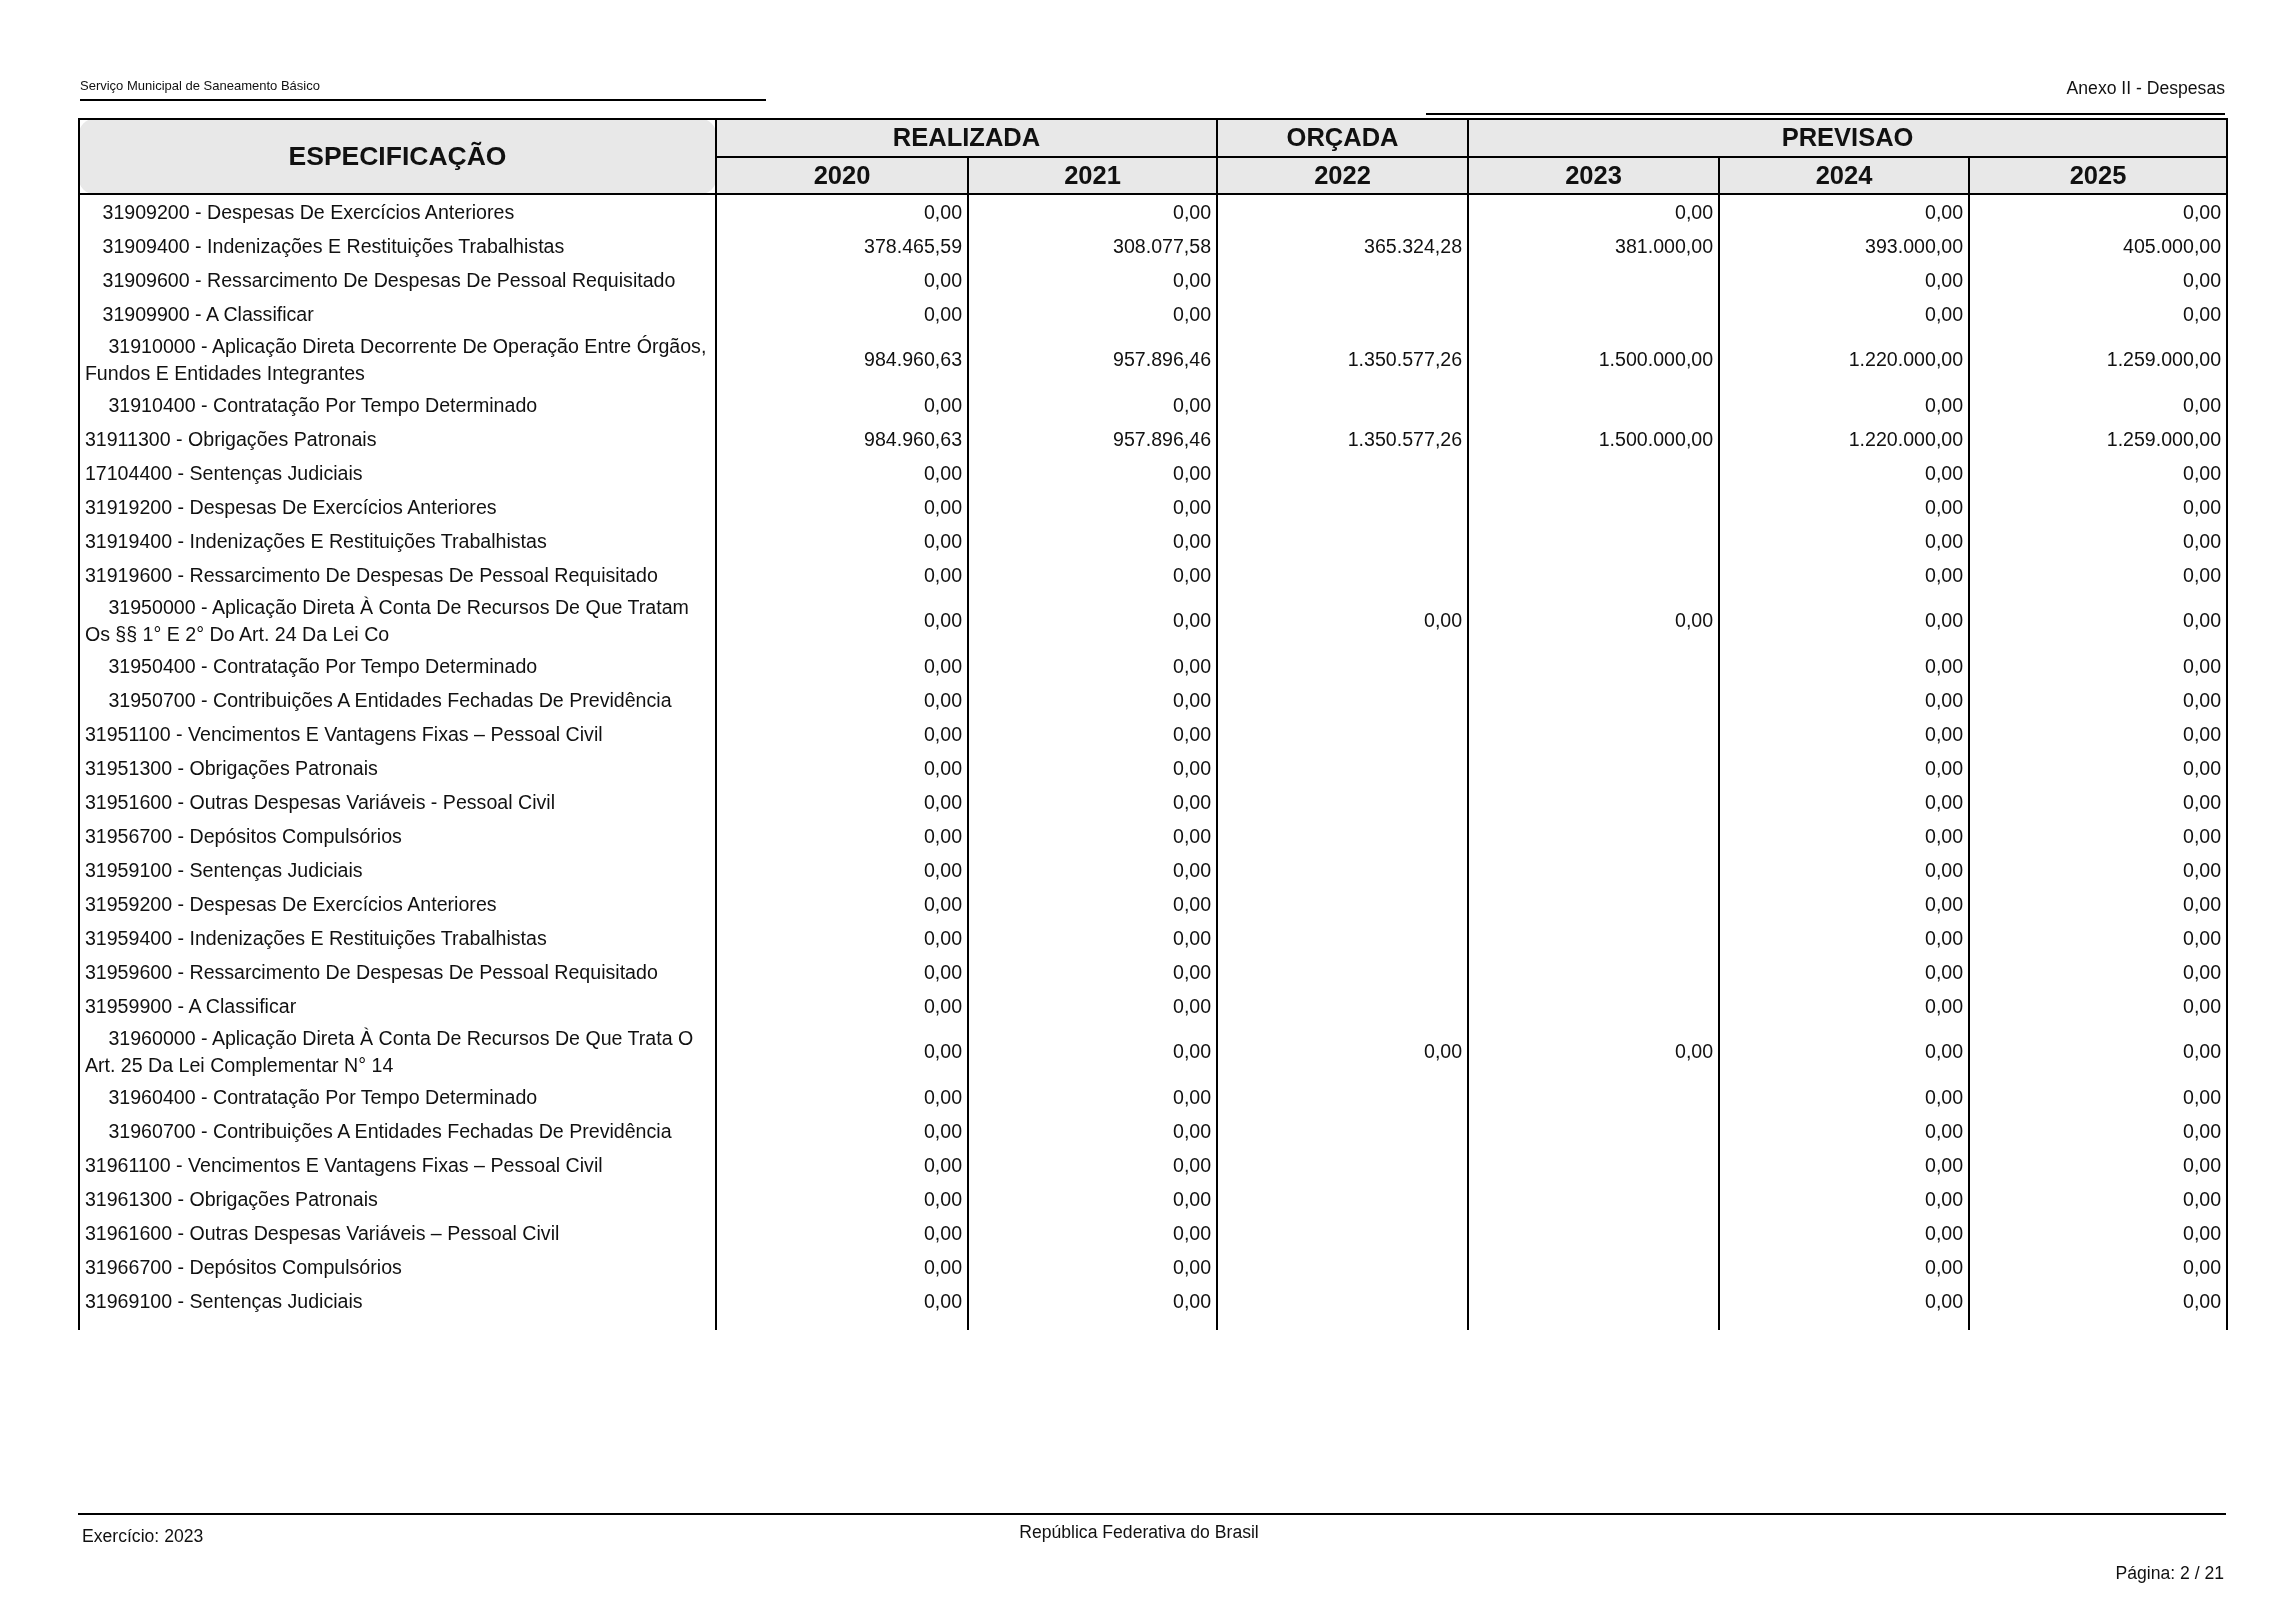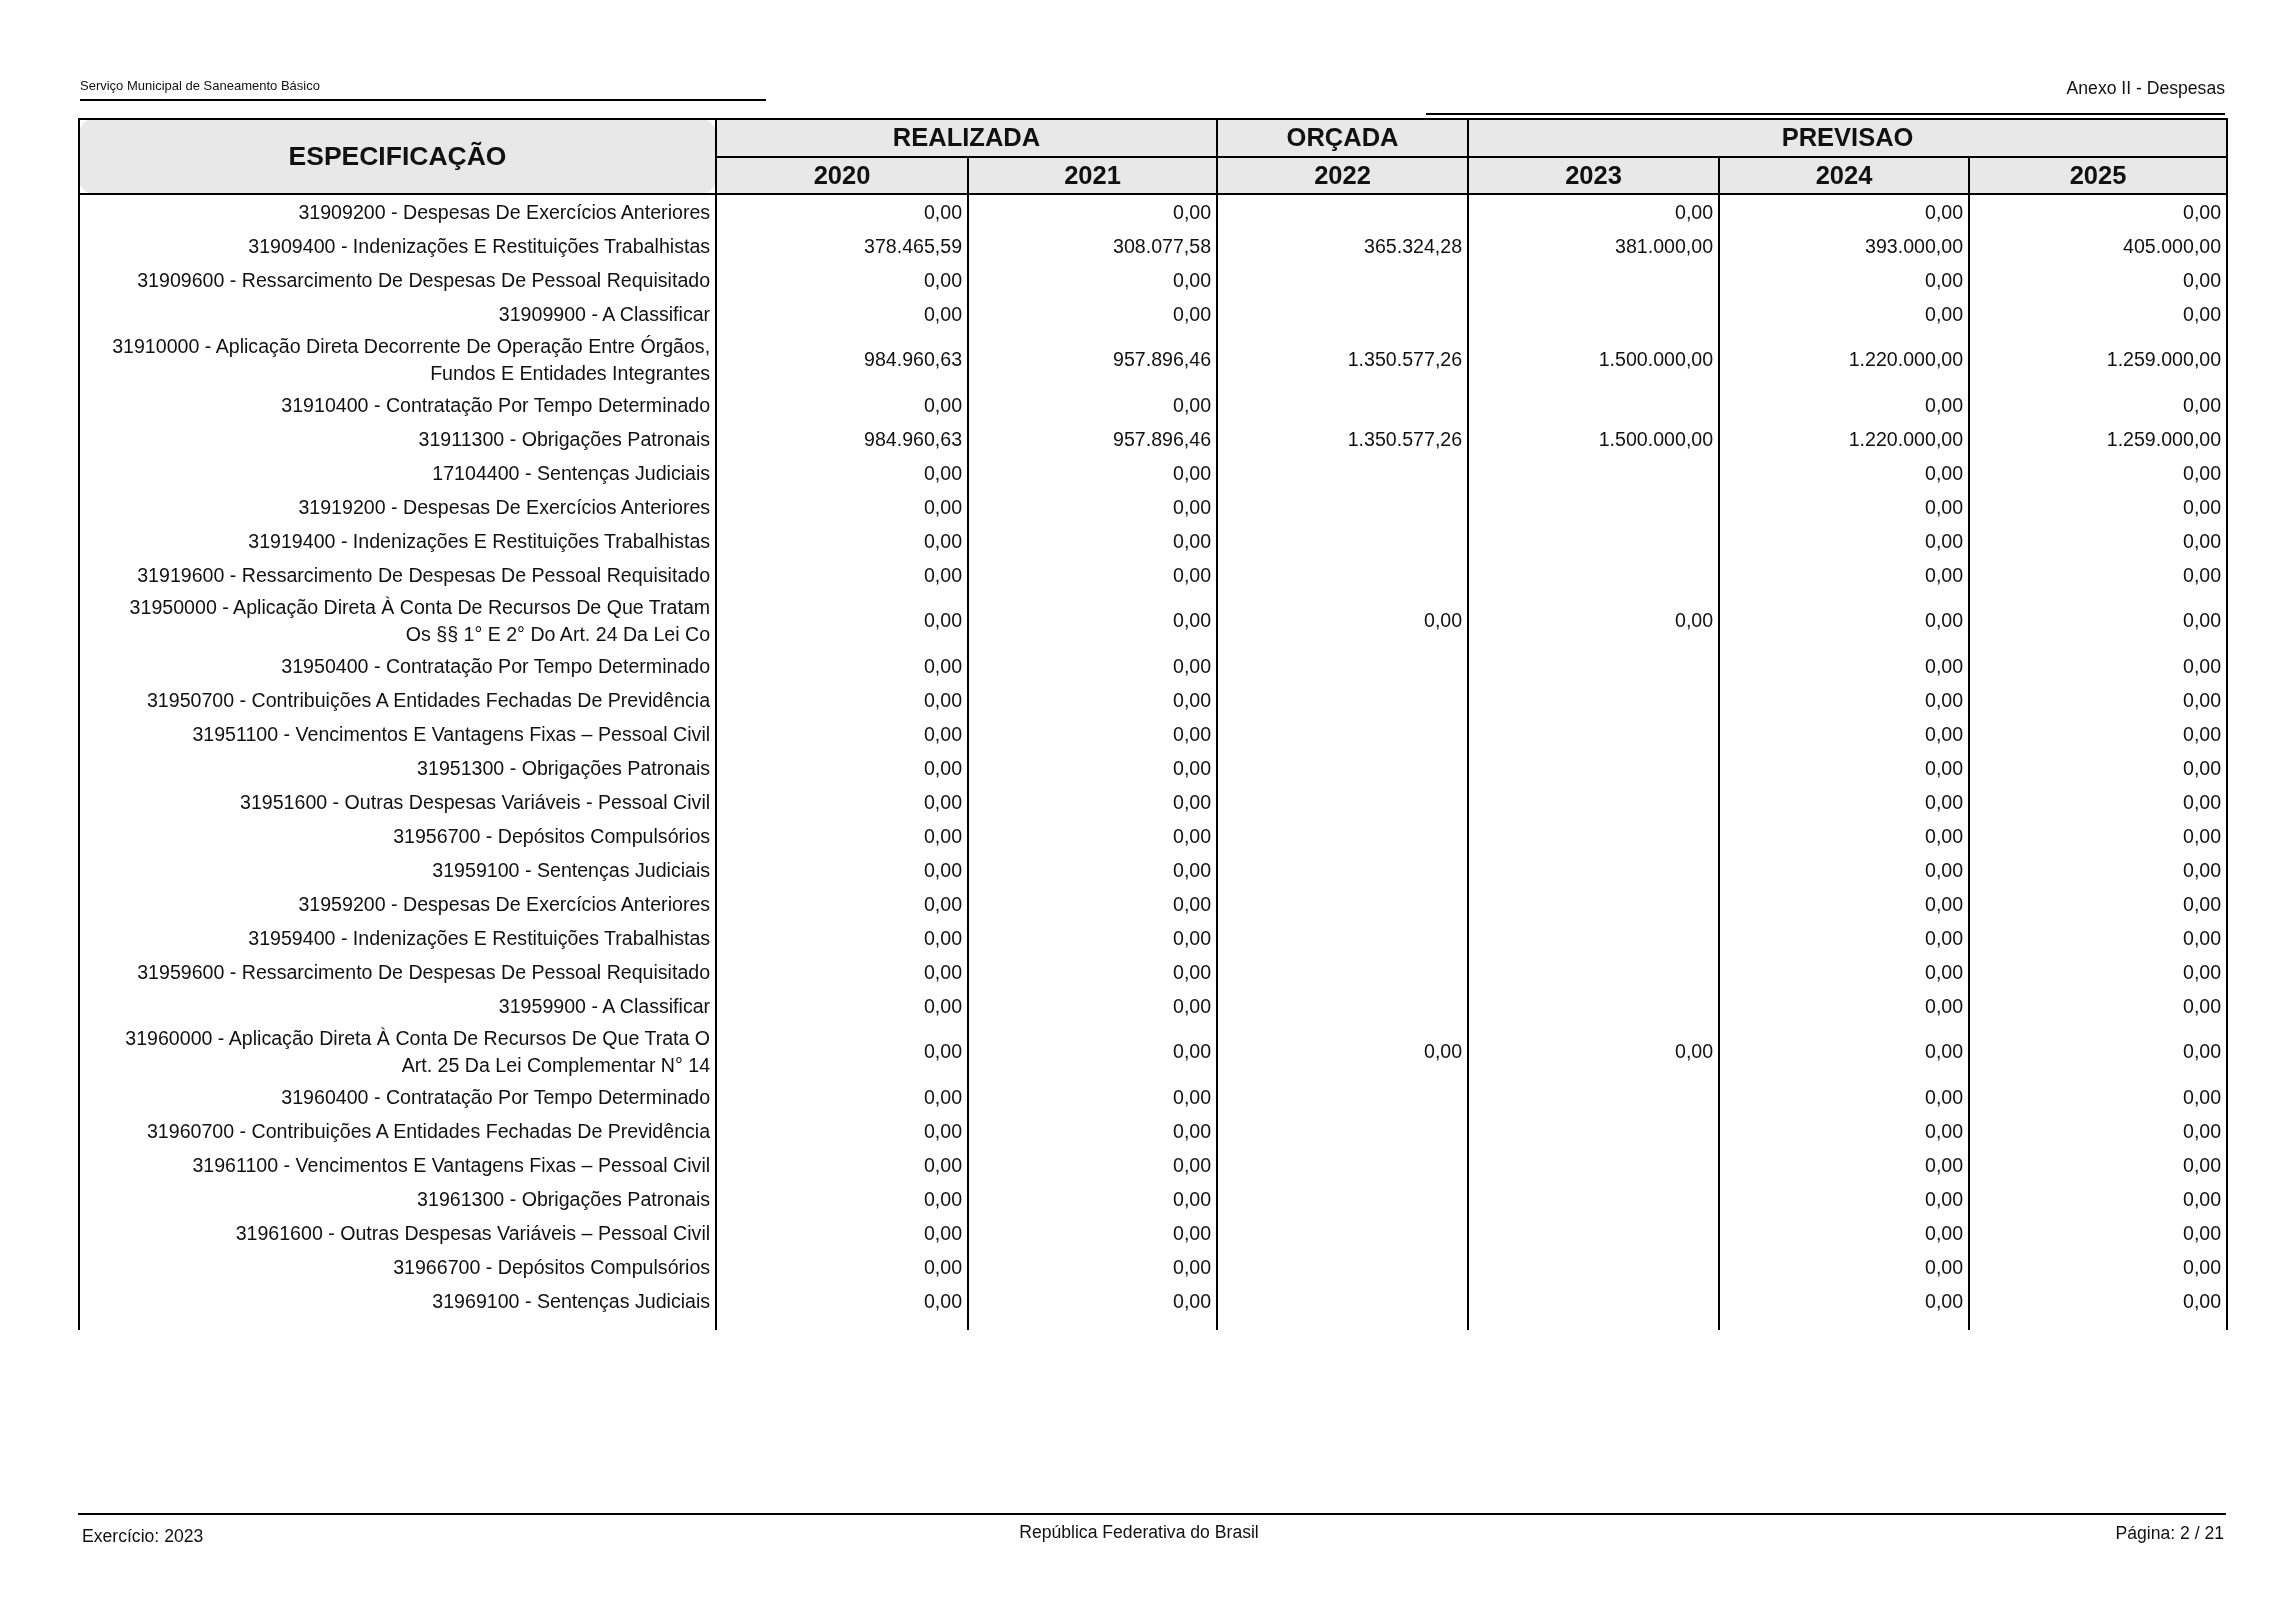--- a/index.html
+++ b/index.html
@@ -6,27 +6,27 @@
   body { width:2293px; height:1621px; position:relative; font-family:"Liberation Sans", sans-serif; color:#111; }
   .hdr-left { position:absolute; left:80px; top:78px; width:686px; font-size:13px; padding-bottom:5.9px; border-bottom:2px solid #000; }
   .hdr-right { position:absolute; left:1426px; top:78px; width:799px; font-size:17.6px; text-align:right; padding-bottom:14px; border-bottom:2px solid #000; }
   table.main { position:absolute; left:78px; top:118px; width:2148px; border-collapse:collapse; table-layout:fixed; }
   table.main th { background:#e8e8e8; font-weight:bold; border:2px solid #000; font-size:25.5px; padding:0; }
   table.main th.spec { font-size:26.5px; height:73px;border-radius:15px; }
   table.main th.grp { height:35px; }
   table.main th.yr { height:35px; }
   table.main td { font-size:19.6px; border-left:2px solid #000; border-right:2px solid #000; padding:2px 4.9px; vertical-align:middle; line-height:26.5px; }
   table.main td.num { text-align:right; }
-  table.main td.desc { text-align:right; }
+  table.main td.desc { text-align:left; }
   table.main tr.row td { height:30px; }
   table.main tr.last td { padding-bottom:13.7px; }
   .ftr-line { position:absolute; left:78px; top:1513px; width:2148px; border-top:2.9px solid #000; }
   .ftr-left { position:absolute; left:82px; top:1526px; font-size:17.6px; }
   .ftr-center { position:absolute; left:0; width:2278px; top:1522px; font-size:17.6px; text-align:center; }
-  .ftr-right { position:absolute; right:69px; top:1523px; font-size:17.6px; }
+  .ftr-right { position:absolute; right:69px; top:1563px; font-size:17.6px; }
 </style>
 </head>
 <body>
 
 <div class="hdr-left">Serviço Municipal de Saneamento Básico</div>
 <div class="hdr-right">Anexo II - Despesas</div>
 
 <table class="main">
   <colgroup>
     <col style="width:637px">

